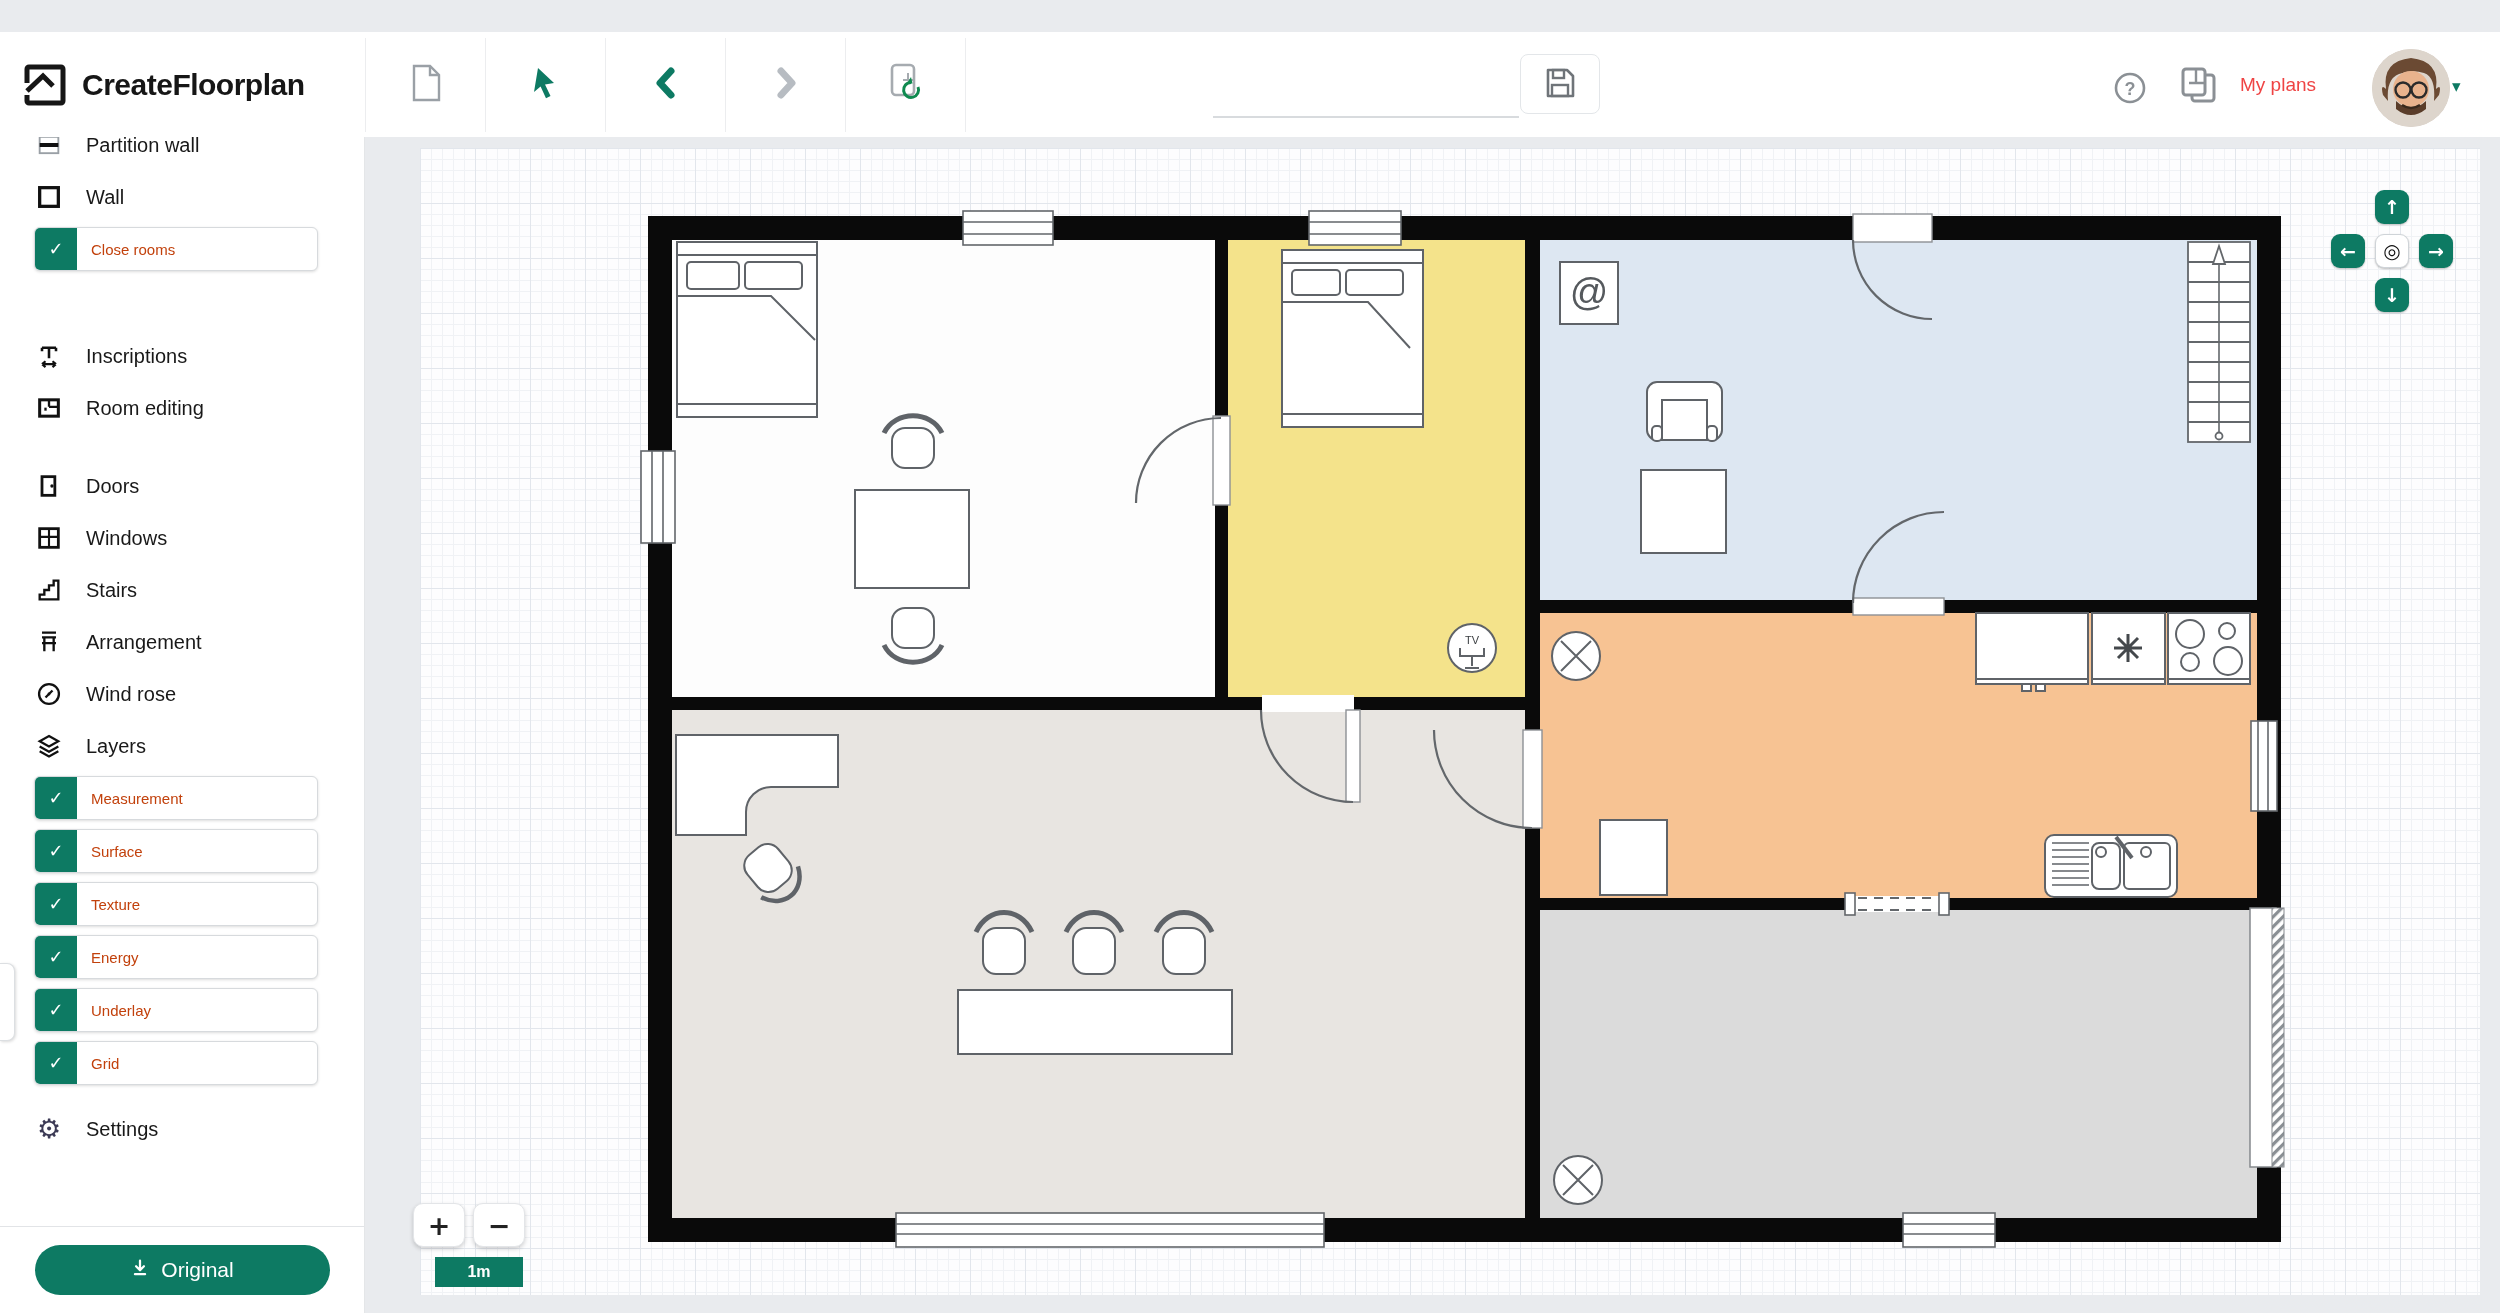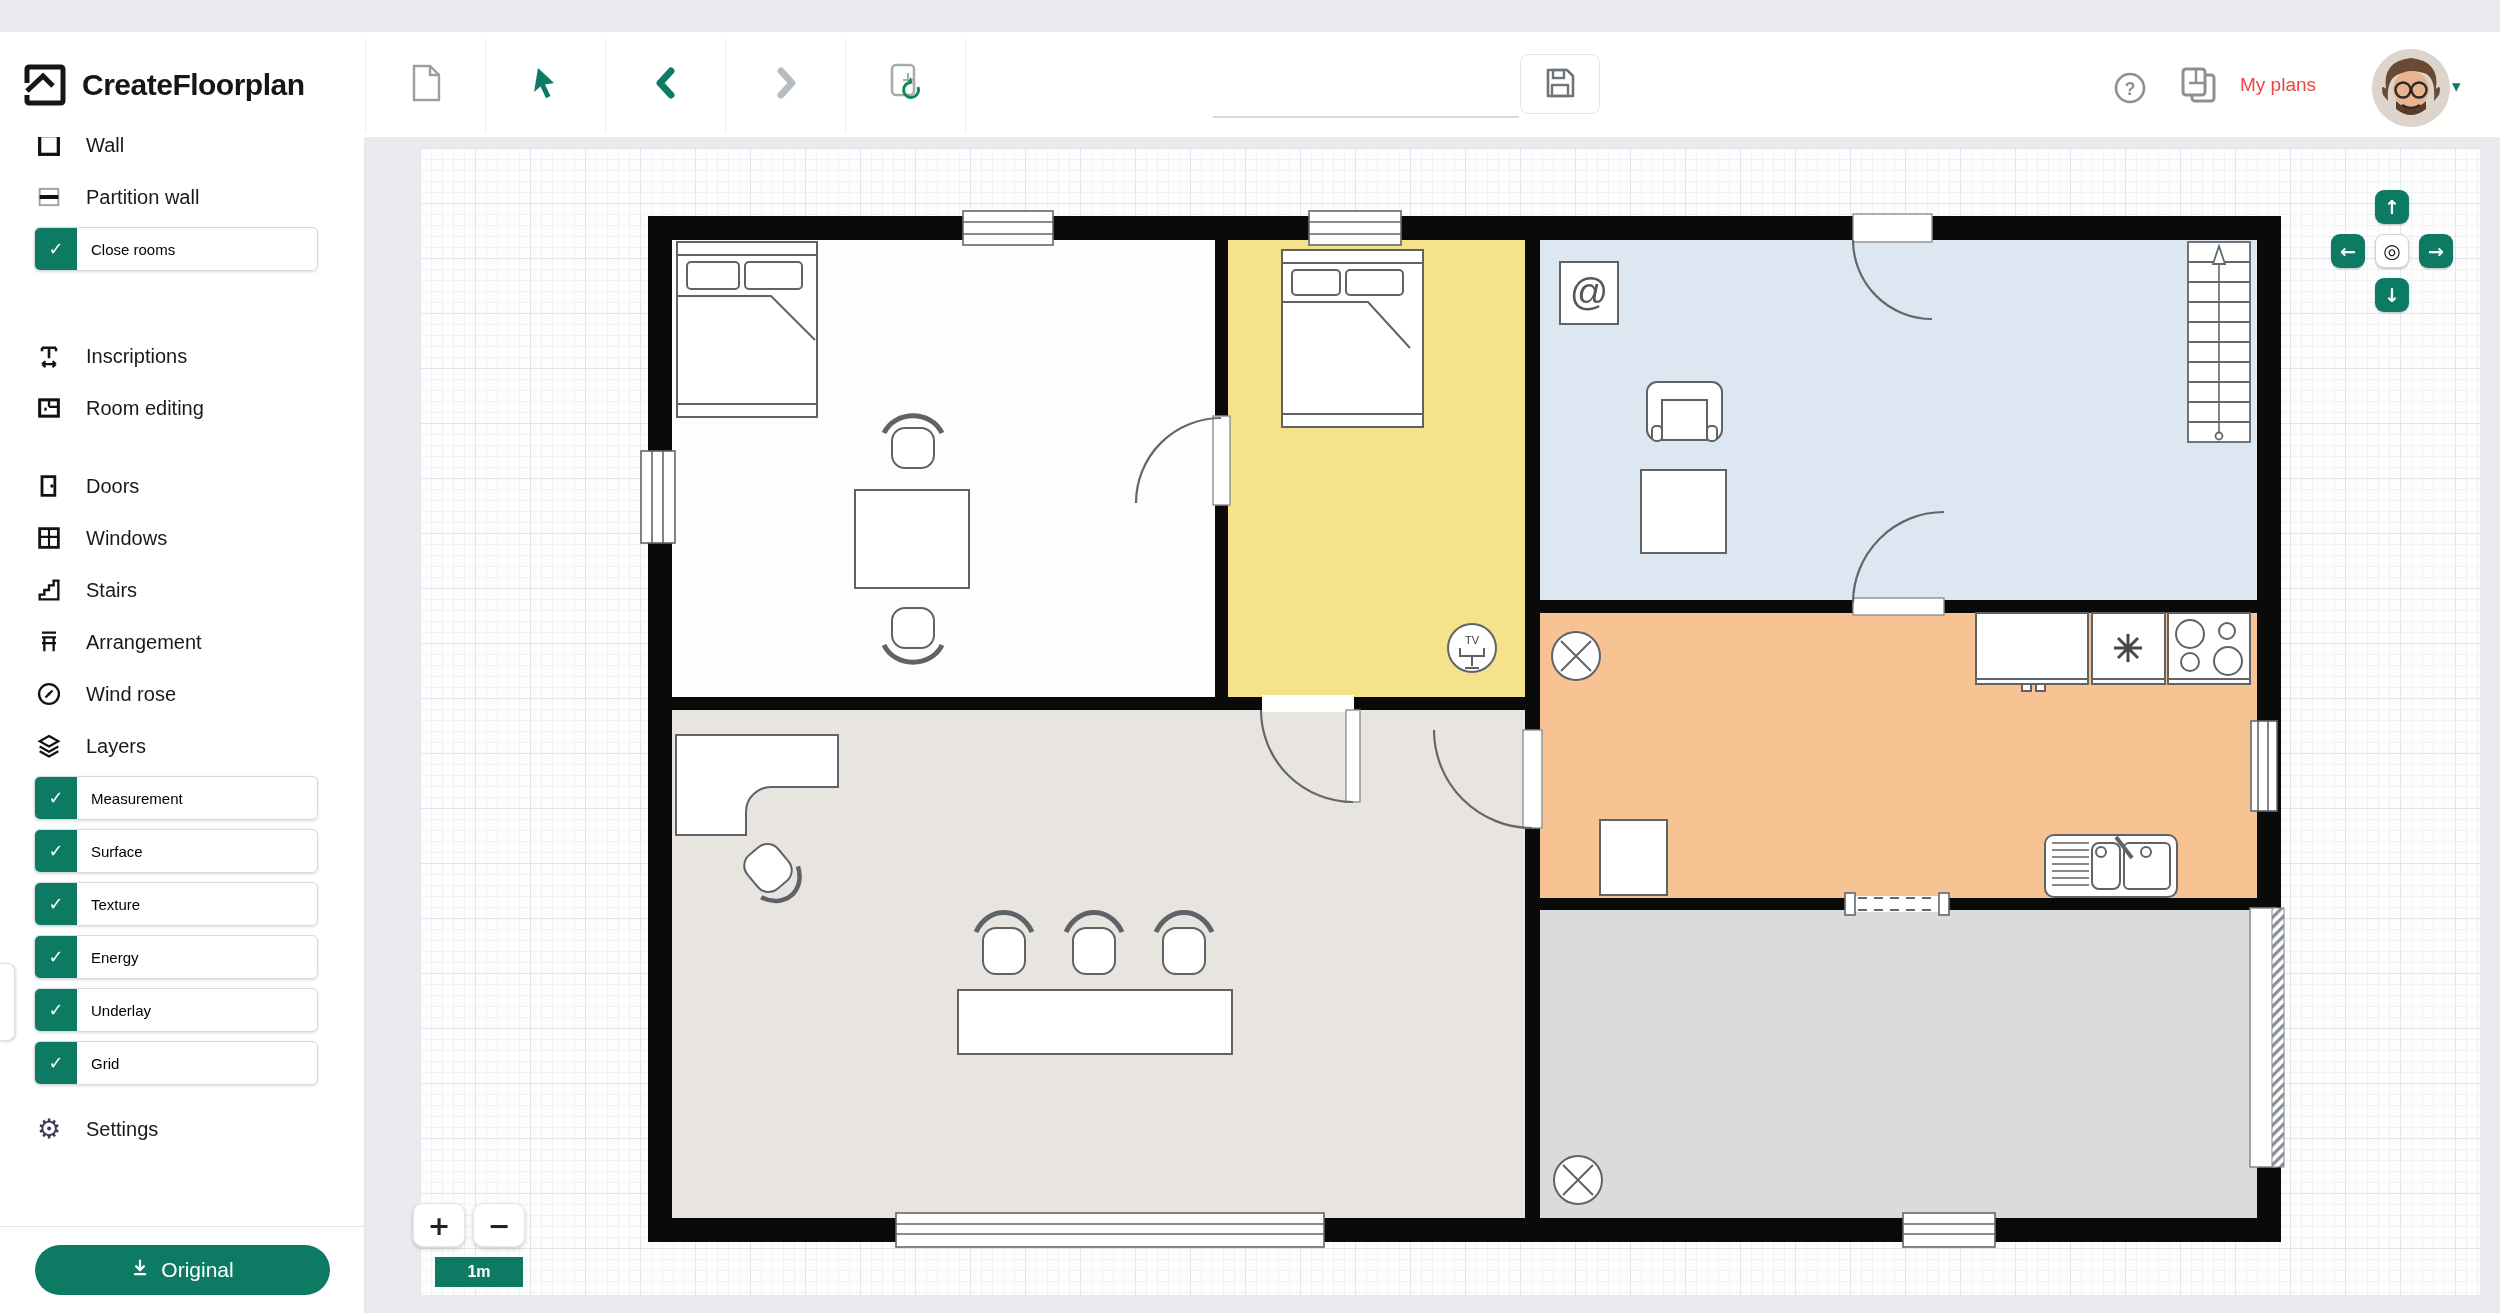--- a/index.html
+++ b/index.html
@@ -30,21 +30,21 @@
            border-right:1px solid #e4e6e8;padding-top:14px;box-sizing:border-box;}
   .side-row{height:52px;display:flex;align-items:center;gap:22px;padding-left:34px;font-size:20px;
             color:#191919;cursor:pointer;}
   .side-row .ic{width:30px;display:flex;justify-content:center;}
   .spacer50{height:50px;} .spacer28{height:26px;}
   .chk{width:282px;height:42px;margin:4px 0 9px 34px;display:flex;align-items:stretch;
        border:1px solid #d7dadd;border-radius:6px;background:#fff;box-shadow:0 1px 3px rgba(0,0,0,.14);
        overflow:hidden;cursor:pointer;}
   .chk .box{width:42px;background:#0d7a63;color:#fff;display:flex;align-items:center;justify-content:center;
             font-size:18px;flex:none;}
-  .chk .lbl{display:flex;align-items:center;padding-left:14px;font-size:15px;color:#000000;}
+  .chk .lbl{display:flex;align-items:center;padding-left:14px;font-size:15px;color:#c2410c;}
   .side-divider{position:absolute;left:0;right:0;bottom:86px;height:1px;background:#e2e4e7;}
   .orig-btn{position:absolute;left:35px;bottom:18px;width:295px;height:50px;border:none;border-radius:25px;
             background:#0d7a63;color:#ffffff;font-size:21px;display:flex;align-items:center;justify-content:center;
             gap:12px;cursor:pointer;font-family:"Liberation Sans",sans-serif;}
   .gear{font-size:27px;color:#3c3a55;line-height:1;}
 
   
   .canvas{position:absolute;left:365px;top:105px;right:0;bottom:0;background:#e9ebee;z-index:1;}
   .paper{position:absolute;left:55px;top:43px;width:2060px;height:1147px;background:#fdfdfe;
          background-image:
@@ -166,33 +166,33 @@
       <path d="M30 56 Q39 62 48 56" stroke="#3a2a1d" stroke-width="2.5" fill="none"></path>
     </svg>
   </div>
   <span class="acct-caret">▾</span>
 </div>
 
 <div class="sidebar">
   <div class="side-row">
     <span class="ic">
       <svg width="28" height="28" viewBox="0 0 24 24" fill="none">
-          <rect x="4" y="4" width="16" height="16" stroke="#111" stroke-width="2.8"></rect>
-        </svg>
-    </span>
-    <span>Wall</span>
-  </div>
-  <div class="side-row">
-    <span class="ic">
-      <svg width="28" height="28" viewBox="0 0 24 24" fill="none">
           <rect x="4" y="5" width="16" height="14" stroke="#9aa0a6" stroke-width="1.6"></rect>
           <path d="M4 12 H20" stroke="#111" stroke-width="3.4"></path>
         </svg>
     </span>
     <span>Partition wall</span>
+  </div>
+  <div class="side-row">
+    <span class="ic">
+      <svg width="28" height="28" viewBox="0 0 24 24" fill="none">
+          <rect x="4" y="4" width="16" height="16" stroke="#111" stroke-width="2.8"></rect>
+        </svg>
+    </span>
+    <span>Wall</span>
   </div>
 
   <div class="chk">
     <span class="box">✓</span>
     <span class="lbl">Close rooms</span>
   </div>
 
   <div class="spacer50"></div>
 
   <div class="side-row">

